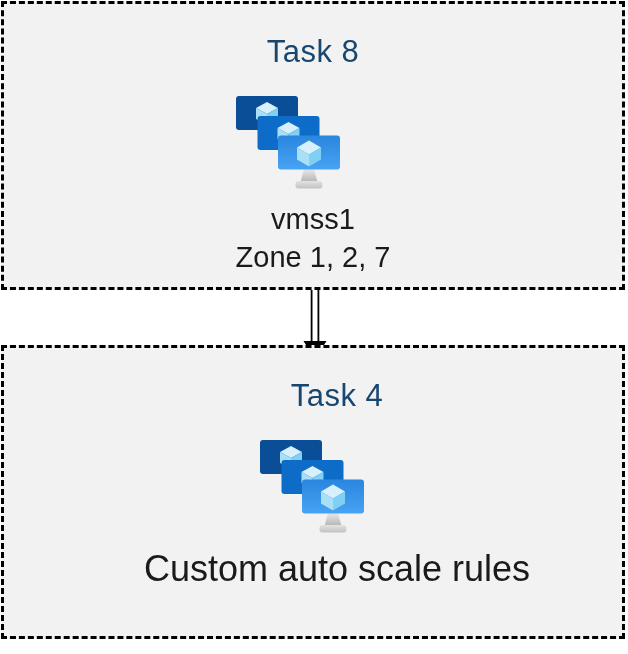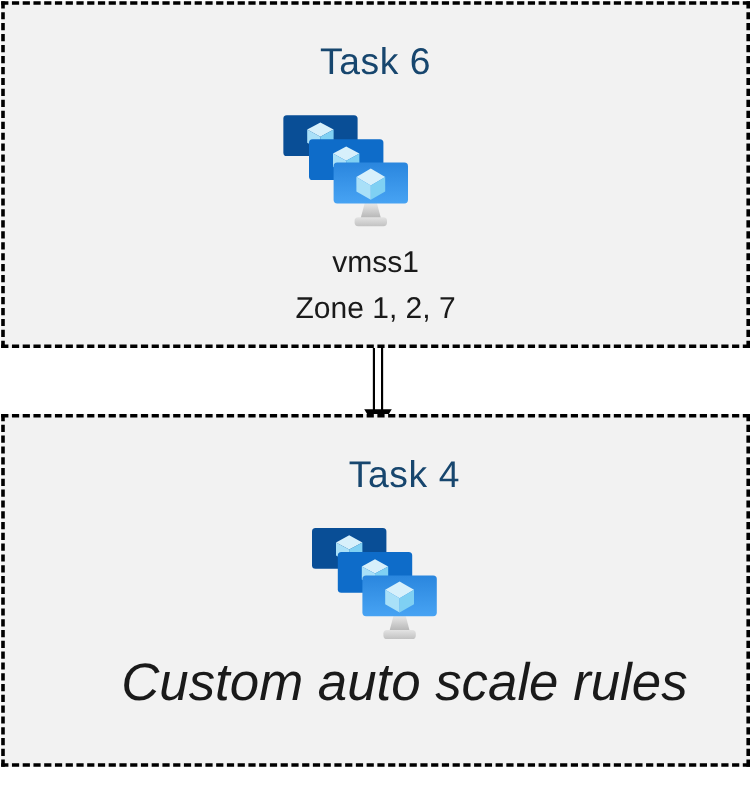--- a/index.html
+++ b/index.html
@@ -42,29 +42,28 @@
     width: 110px;
     height: 100px;
     margin-top: 25px;
     transform: translateX(-22px);
     display: block;
   }
   .box-label {
     margin-top: 5px;
     text-align: center;
     color: #1a1a1a;
-    font-size: 25px;
+    font-size: 29px;
     line-height: 38px;
     font-weight: 400;
   }
   .box-label.big {
     margin-top: 9px;
-    font-size: 44px;
+    font-size: 36px;
     line-height: 42px;
-    font-style: italic;
   }
   .connector {
     position: absolute;
     left: 298px;
     top: 290px;
     width: 34px;
     height: 70px;
   }
   .defs-holder {
     position: absolute;
@@ -109,21 +108,21 @@
       <polygon points="73,45.5 85,52.5 73,59.5 61,52.5" fill="#d7f0fb"></polygon>
       <polygon points="61,52.5 73,59.5 73,71.5 61,64.5" fill="#a9e0f8"></polygon>
       <polygon points="85,52.5 73,59.5 73,71.5 85,64.5" fill="#7fd0f3"></polygon>
     </symbol>
   </defs>
 </svg>
 
 <div class="canvas">
 
   <section class="task-box box-task3">
-    <h2 class="task-title">Task 6</h2>
+    <h2 class="task-title">Task 8</h2>
     <svg class="vmss-icon" viewBox="0 0 110 100">
       <use href="#vmss-symbol" xlink:href="#vmss-symbol"></use>
     </svg>
     <div class="box-label">
       <div>vmss1</div>
       <div>Zone 1, 2, 7</div>
     </div>
   </section>
 
   <svg class="connector" viewBox="0 0 34 70">

